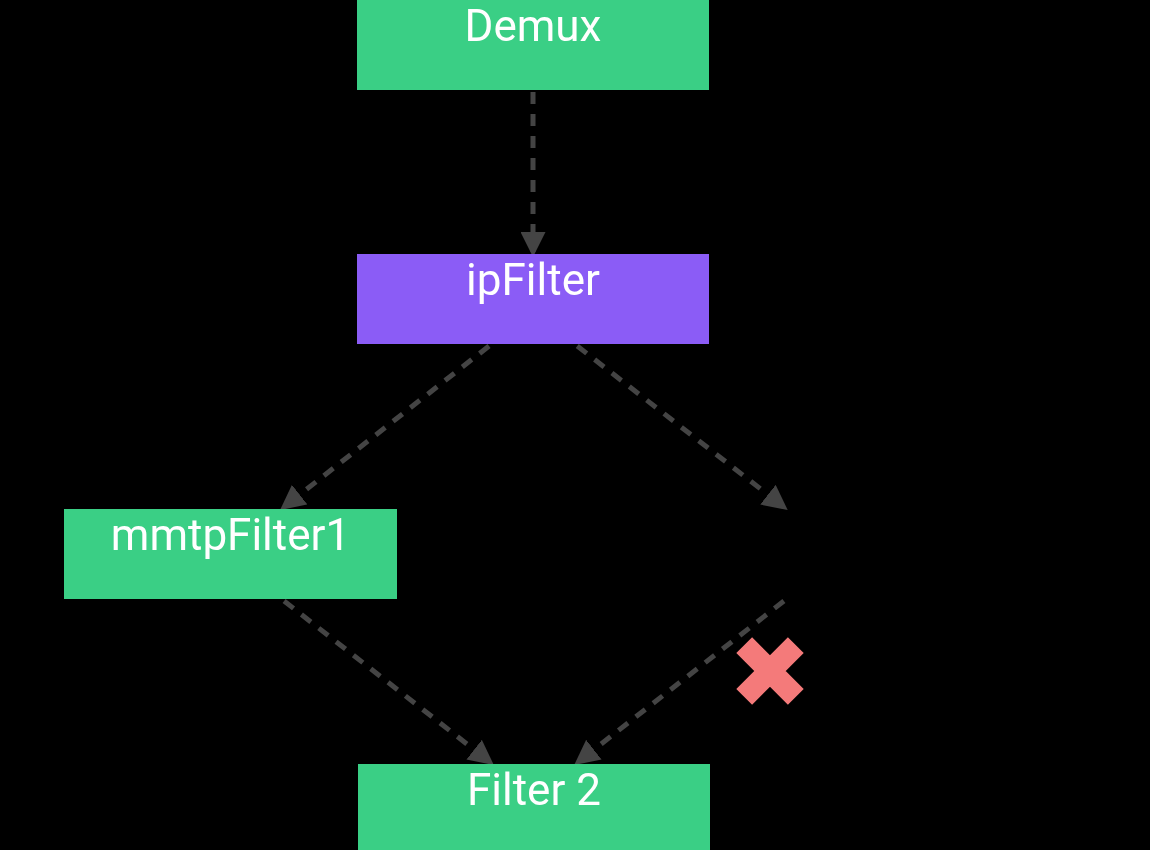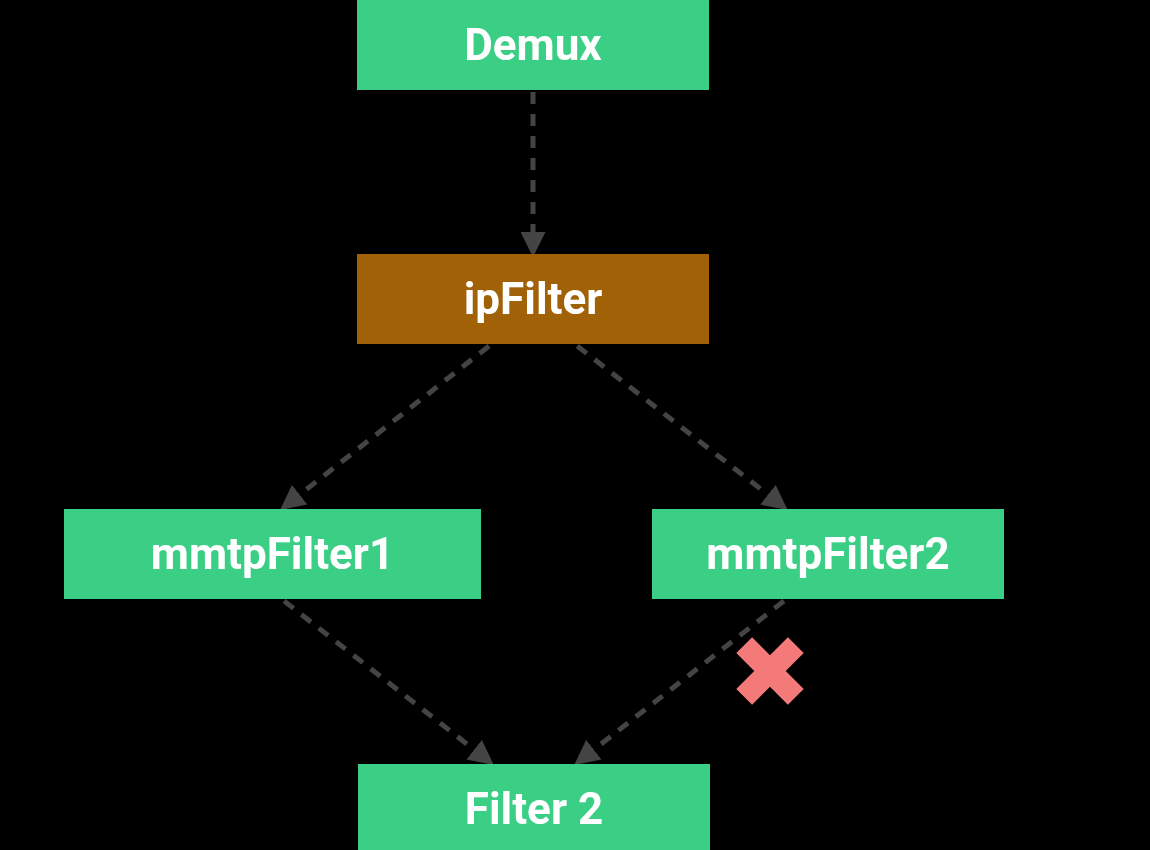--- a/index.html
+++ b/index.html
@@ -22,24 +22,23 @@
     left: 0;
     width: 1150px;
     height: 850px;
     pointer-events: none;
   }
   .node {
     position: absolute;
     background: #3ACF85;
     color: #ffffff;
     display: flex;
-    align-items: center;
     justify-content: center;
     font-size: 44px;
-    font-weight: 700;
+    font-weight: 400;
     box-sizing: border-box;
     white-space: nowrap;
   }
   .cross-icon {
     position: absolute;
     width: 86px;
     height: 86px;
   }
 </style>
 </head>
@@ -59,31 +58,28 @@
         <line x1="577.25" y1="346" x2="783.75" y2="507" marker-end="url(#arrowhead)"></line>
         <line x1="284.1" y1="601" x2="489.9" y2="762" marker-end="url(#arrowhead)"></line>
         <line x1="783.9" y1="601" x2="578.1" y2="762" marker-end="url(#arrowhead)"></line>
       </g>
   </svg>
 
   <div class="node" id="node-demux" style="left: 357px; top: 0px; width: 352px; height: 90px; background: rgb(58, 207, 133); color: rgb(255, 255, 255);">
     <span>Demux</span>
   </div>
 
-  <div class="node" id="node-ipFilter" style="left: 357px; top: 254px; width: 352px; height: 90px; background: #a16207; color: rgb(255, 255, 255);">
+  <div class="node" id="node-ipFilter" style="left: 357px; top: 254px; width: 352px; height: 90px; background: #8b5cf6; color: rgb(255, 255, 255);">
     <span>ipFilter</span>
   </div>
 
-  <div class="node" id="node-mmtpFilter1" style="left: 64px; top: 509px; width: 417px; height: 90px; background: rgb(58, 207, 133); color: rgb(255, 255, 255);">
+  <div class="node" id="node-mmtpFilter1" style="left: 64px; top: 509px; width: 333px; height: 90px; background: rgb(58, 207, 133); color: rgb(255, 255, 255);">
     <span>mmtpFilter1</span>
   </div>
 
-  <div class="node" id="node-mmtpFilter2" style="left: 652px; top: 509px; width: 352px; height: 90px; background: rgb(58, 207, 133); color: rgb(255, 255, 255);">
-    <span>mmtpFilter2</span>
-  </div>
 
   <div class="node" id="node-filter4" style="left: 358px; top: 764px; width: 352px; height: 90px; background: rgb(58, 207, 133); color: rgb(255, 255, 255);">
     <span>Filter 2</span>
   </div>
 
   <div class="cross-icon" id="cross-icon" style="left: 727px; top: 628px;">
     <svg viewBox="0 0 100 100" width="86" height="86">
       <path d="M20 20 L80 80 M80 20 L20 80" stroke="#F47A7A" stroke-width="26" stroke-linecap="butt"></path>
     </svg>
   </div>

